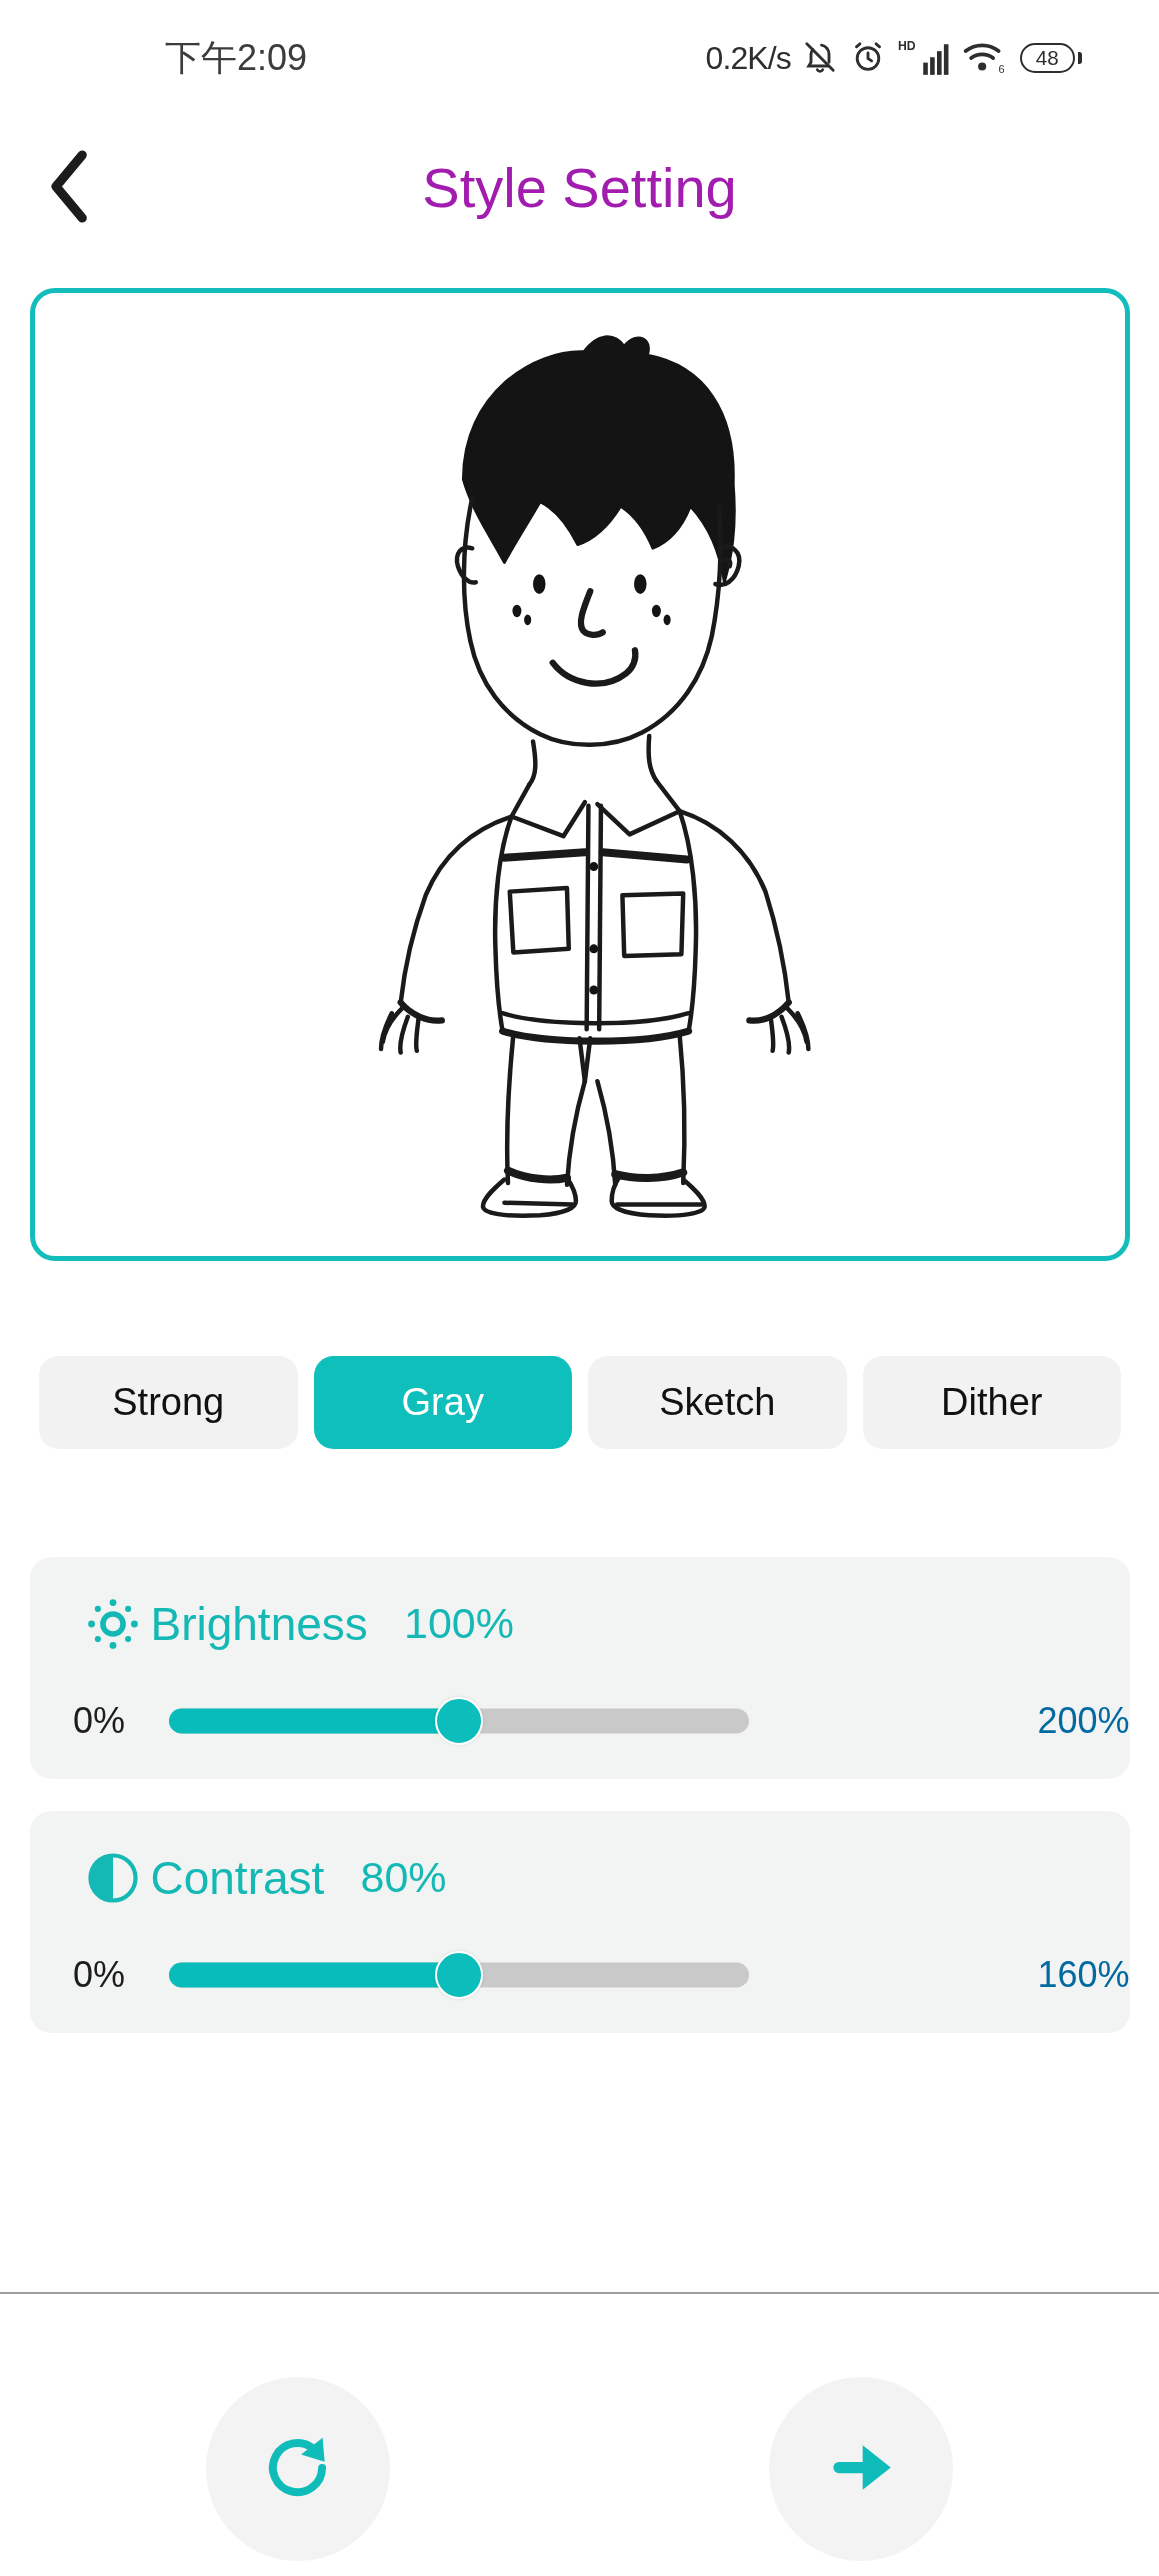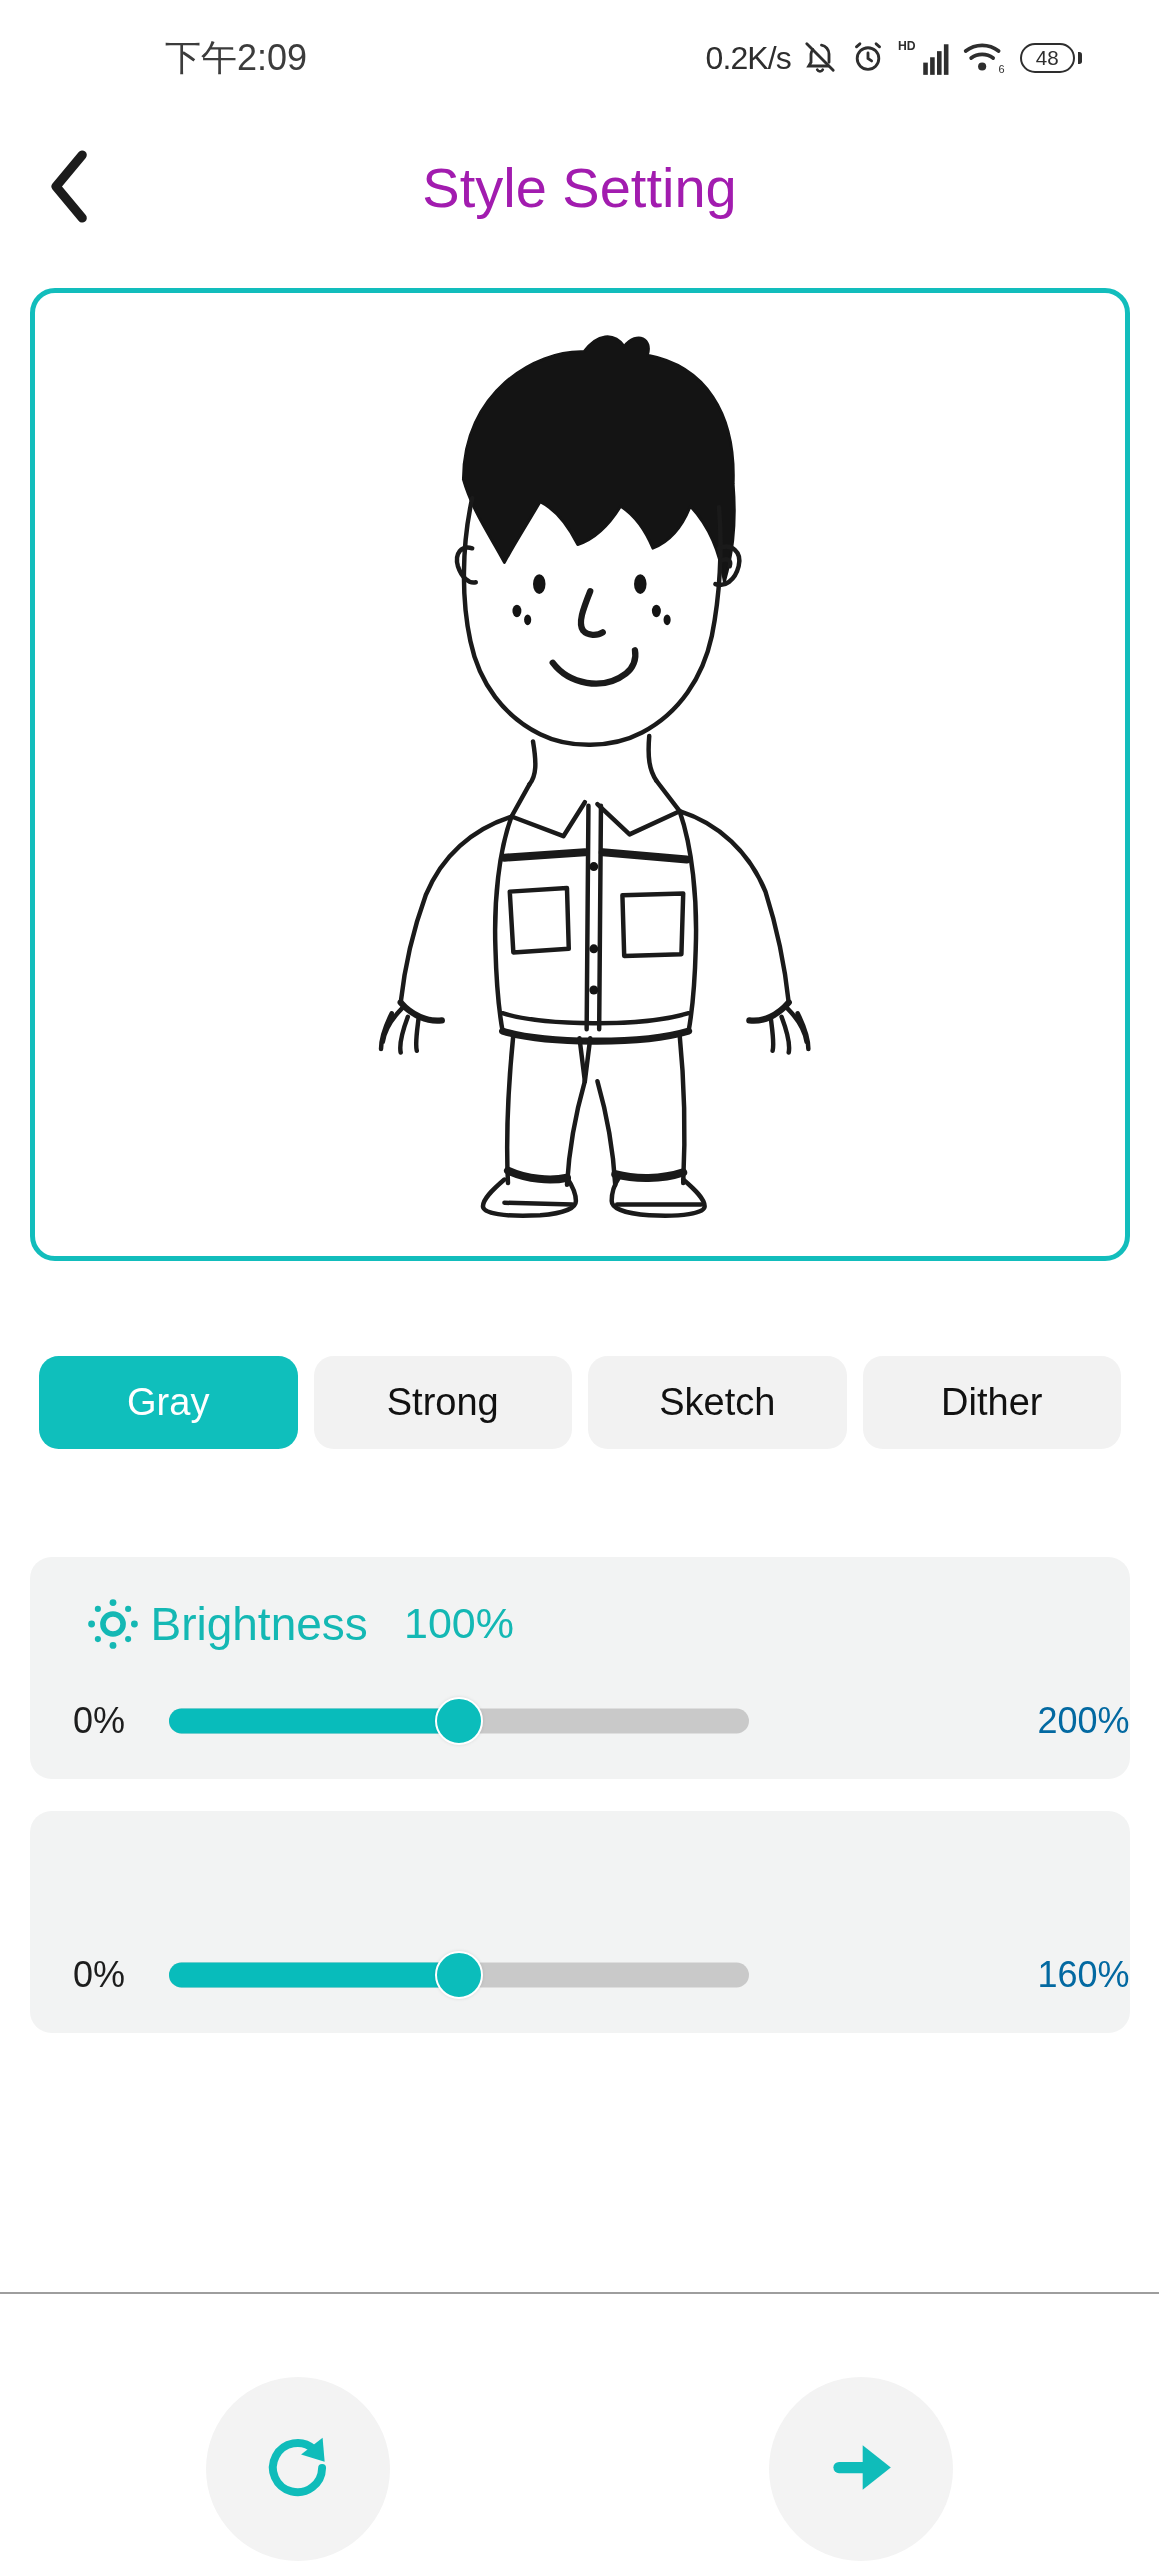--- a/index.html
+++ b/index.html
@@ -406,22 +406,22 @@
 
         <path d="M196 958 C182 970 172 980 172 988 C172 996 196 1000 236 998 C262 996 276 990 276 982 C276 972 270 962 266 956"></path>
         <path d="M324 956 C320 962 316 972 316 982 C316 990 330 996 358 998 C394 1000 420 996 420 988 C420 980 410 970 396 958"></path>
         <path d="M196 984 L272 986"></path>
         <path d="M322 986 L416 986"></path>
       </g>
     </svg>
   </div>
 
   <div class="style-row">
+    <button class="style-btn">Strong</button>
     <button class="style-btn selected">Gray</button>
-    <button class="style-btn">Strong</button>
     <button class="style-btn">Sketch</button>
     <button class="style-btn">Dither</button>
   </div>
 
   <div class="slider-card" id="card-brightness">
     <div class="slider-head">
       <span class="slider-icon">
         <svg width="54" height="54" viewBox="0 0 30 30">
           <circle cx="15" cy="15" r="5.6" fill="none" stroke="#14b8b4" stroke-width="3.1"></circle>
           <circle cx="15" cy="3.1" r="1.9" fill="#14b8b4"></circle>
@@ -443,20 +443,31 @@
       <div class="track-wrap">
         <div class="track"></div>
         <div class="track-fill" id="fill-brightness" style="width: 290px;"></div>
         <div class="thumb" id="thumb-brightness" style="left: 290px;"></div>
       </div>
       <span class="range-max">200%</span>
     </div>
   </div>
 
   <div class="slider-card" id="card-contrast">
+    <div class="slider-head">
+      <span class="slider-icon">
+        <svg width="52" height="52" viewBox="0 0 30 30">
+          <circle cx="15" cy="15" r="13" fill="#14b8b4"></circle>
+          <path d="M15 2 A13 13 0 0 1 15 28 Z" fill="#f2f3f3"></path>
+          <circle cx="15" cy="15" r="13" fill="none" stroke="#14b8b4" stroke-width="2.4"></circle>
+        </svg>
+      </span>
+      <span class="slider-label">Contrast</span>
+      <span class="slider-value">80%</span>
+    </div>
 
     <div class="slider-row">
       <span class="range-min">0%</span>
       <div class="track-wrap">
         <div class="track"></div>
         <div class="track-fill" id="fill-contrast" style="width: 290px;"></div>
         <div class="thumb" id="thumb-contrast" style="left: 290px;"></div>
       </div>
       <span class="range-max">160%</span>
     </div>

